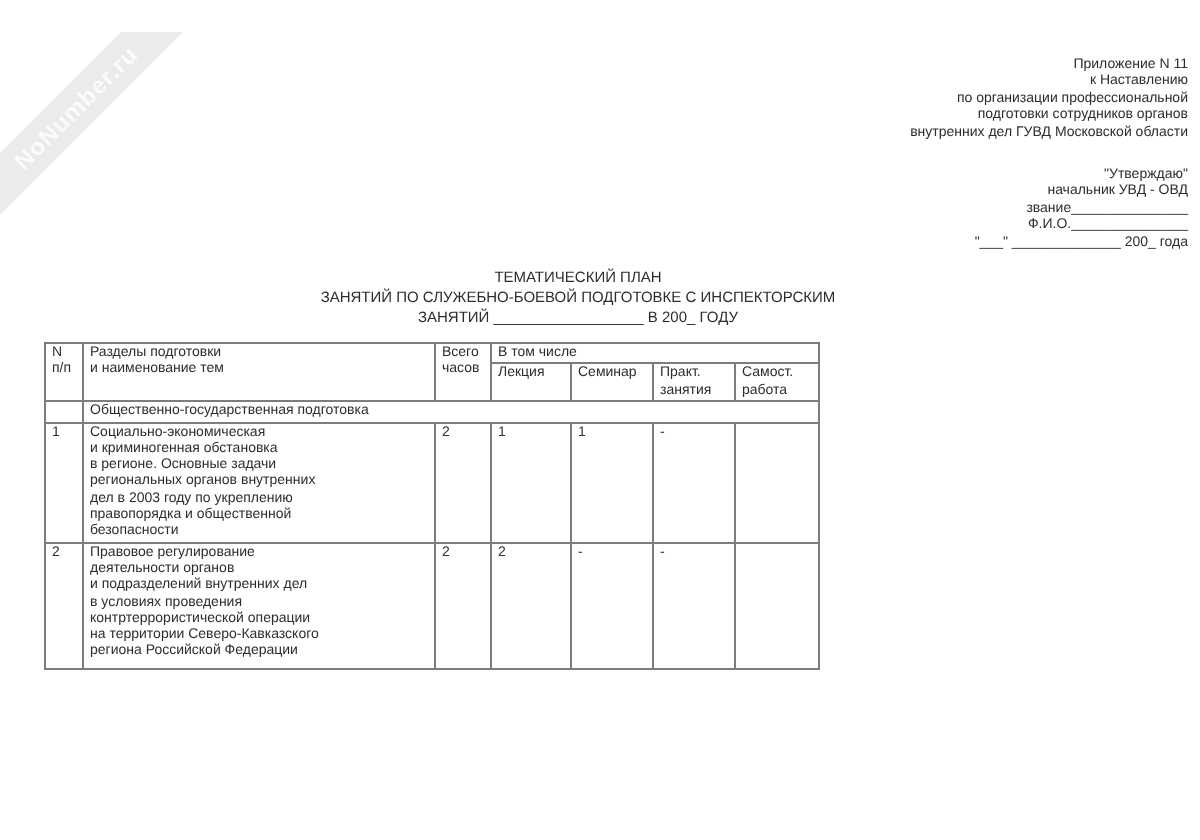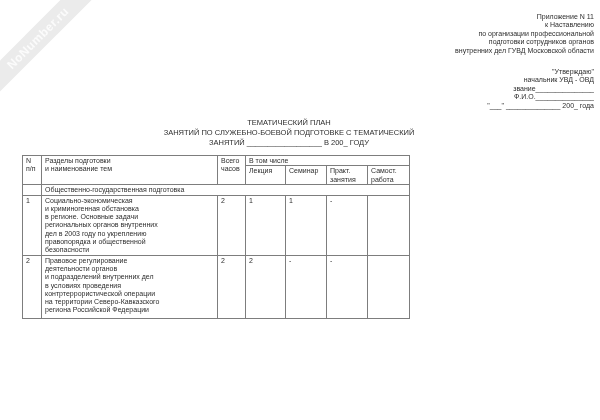--- a/index.html
+++ b/index.html
@@ -1,20 +1,21 @@
 <!DOCTYPE html>
 <html><head>
 <meta charset="utf-8">
 <style>
   * { margin:0; padding:0; box-sizing:border-box; }
   html,body { background:#fff; }
   .page {
     position:relative; width:600px; height:384px; background:#ffffff;
     font-family:"Liberation Sans","DejaVu Sans",sans-serif; color:#2d2d2d;
     overflow:hidden;
+    margin-top:16px;
   }
   .watermark {
     position:absolute; left:-30px; top:27px; width:136px; height:22px;
     background:#ebebeb; color:#fbfbfb; transform:rotate(-45deg);
     text-align:center; line-height:22px; font-size:12px; font-weight:700;
     letter-spacing:.5px; user-select:none;
   }
   .appendix {
     position:absolute; top:13px; right:6px; text-align:right;
     font-size:7px; line-height:8.4px; white-space:nowrap;
@@ -63,21 +64,21 @@
   <div class="approval">
     <div>"Утверждаю"</div>
     <div>начальник УВД - ОВД</div>
     <div>звание_______________</div>
     <div>Ф.И.О._______________</div>
     <div>"___" ______________ 200_ года</div>
   </div>
 
   <div class="doc-title">
     <div>ТЕМАТИЧЕСКИЙ ПЛАН</div>
-    <div>ЗАНЯТИЙ ПО СЛУЖЕБНО-БОЕВОЙ ПОДГОТОВКЕ С ТЕМАТИЧЕСКИЙ</div>
+    <div>ЗАНЯТИЙ ПО СЛУЖЕБНО-БОЕВОЙ ПОДГОТОВКЕ С ИНСПЕКТОРСКИМ</div>
     <div>ЗАНЯТИЙ __________________ В 200_ ГОДУ</div>
   </div>
 
   <table class="plan">
     <colgroup>
       <col style="width:19px">
         <col style="width:176px">
         <col style="width:28px">
       <col style="width:40px">
         <col style="width:41px">

